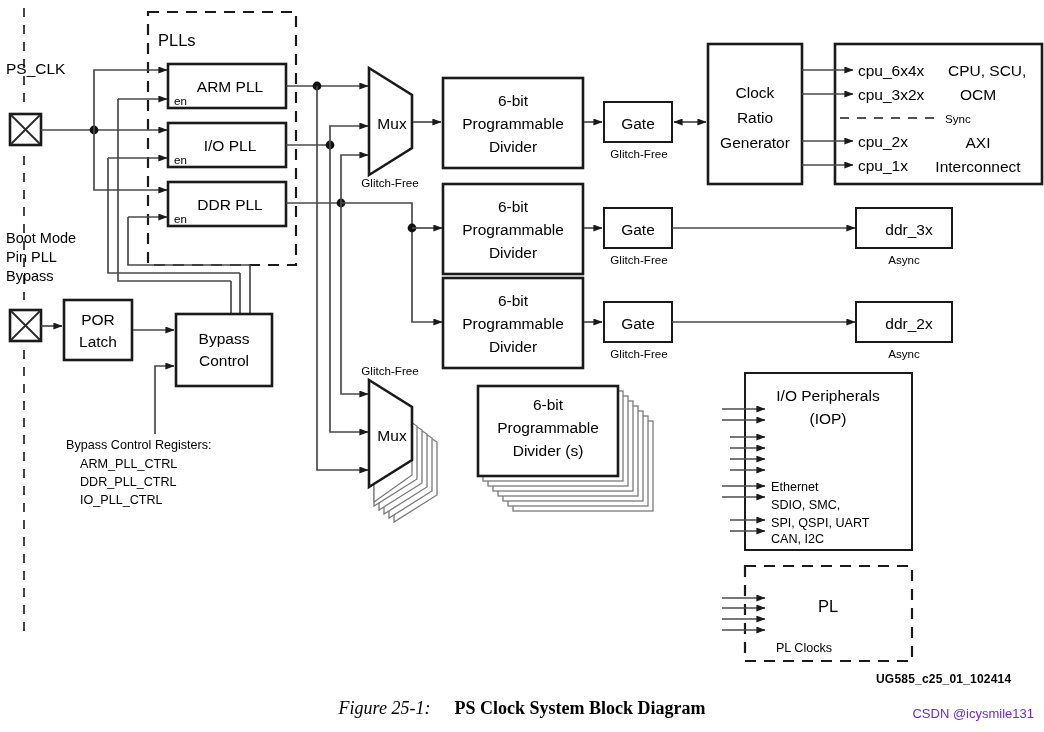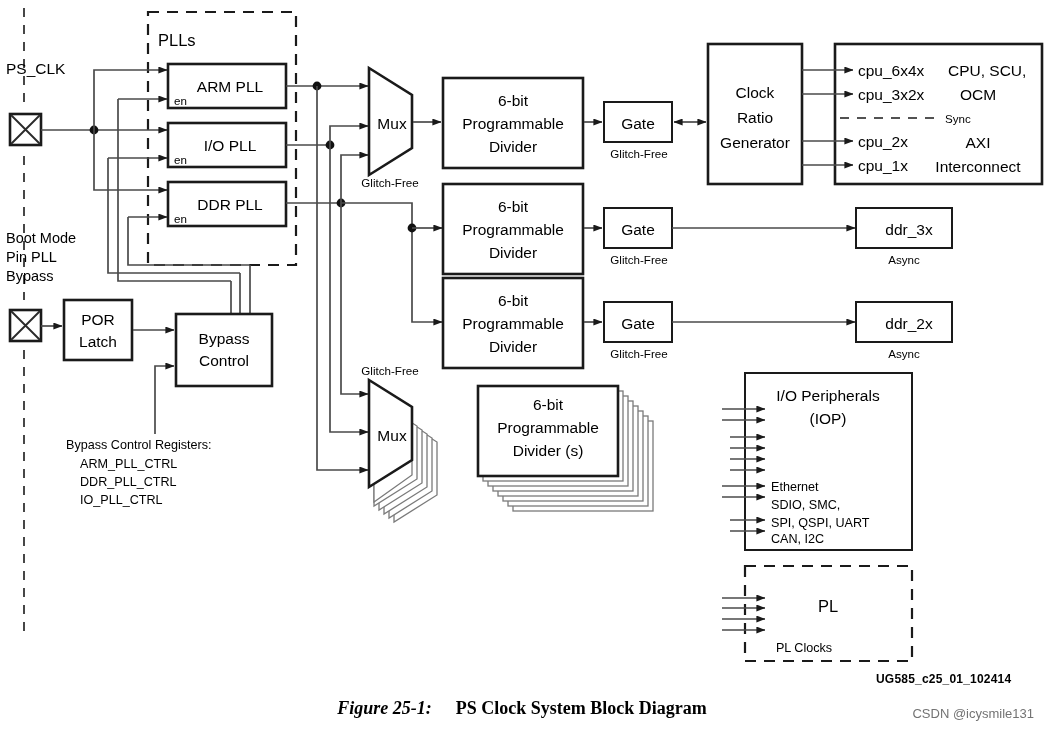--- a/index.html
+++ b/index.html
@@ -16,25 +16,25 @@
   .wired{fill:none;stroke:#2a2a2a;stroke-width:1.9;}
   .dot{fill:#111;}
   .tx{font-family:"Liberation Sans","DejaVu Sans",sans-serif;fill:#000;}
   .t17{font-size:16.5px;}
   .t16{font-size:15.5px;}
   .t15{font-size:14.5px;}
   .t13{font-size:12.6px;}
   .t12{font-size:11.6px;}
   .mid{text-anchor:middle;}
   .cap{position:absolute;left:0;top:698px;width:1044px;text-align:center;}
-  .cap .fig{font-style:italic;font-weight:bold;font-size:18px;
+  .cap .fig{font-style:italic;font-weight:normal;font-size:18px;
             font-family:"Liberation Serif","DejaVu Serif",serif;}
   .cap .ttl{font-weight:bold;font-size:18px;
             font-family:"Liberation Serif","DejaVu Serif",serif;margin-left:24px;}
-  .wm{position:absolute;right:10px;top:706px;color:#737373;font-size:13px;}
+  .wm{position:absolute;right:10px;top:706px;color:#6d28d9;font-size:13px;}
   .code{position:absolute;left:876px;top:672px;font-size:12px;font-weight:bold;letter-spacing:.2px;}
 </style>
 </head>
 <body>
 
 <div id="root">
 
 <svg id="diagram" viewBox="0 0 1044 732">
   <defs>
     <marker id="arw" markerWidth="9" markerHeight="7" refX="8.6" refY="3.5" orient="auto" markerUnits="userSpaceOnUse">

